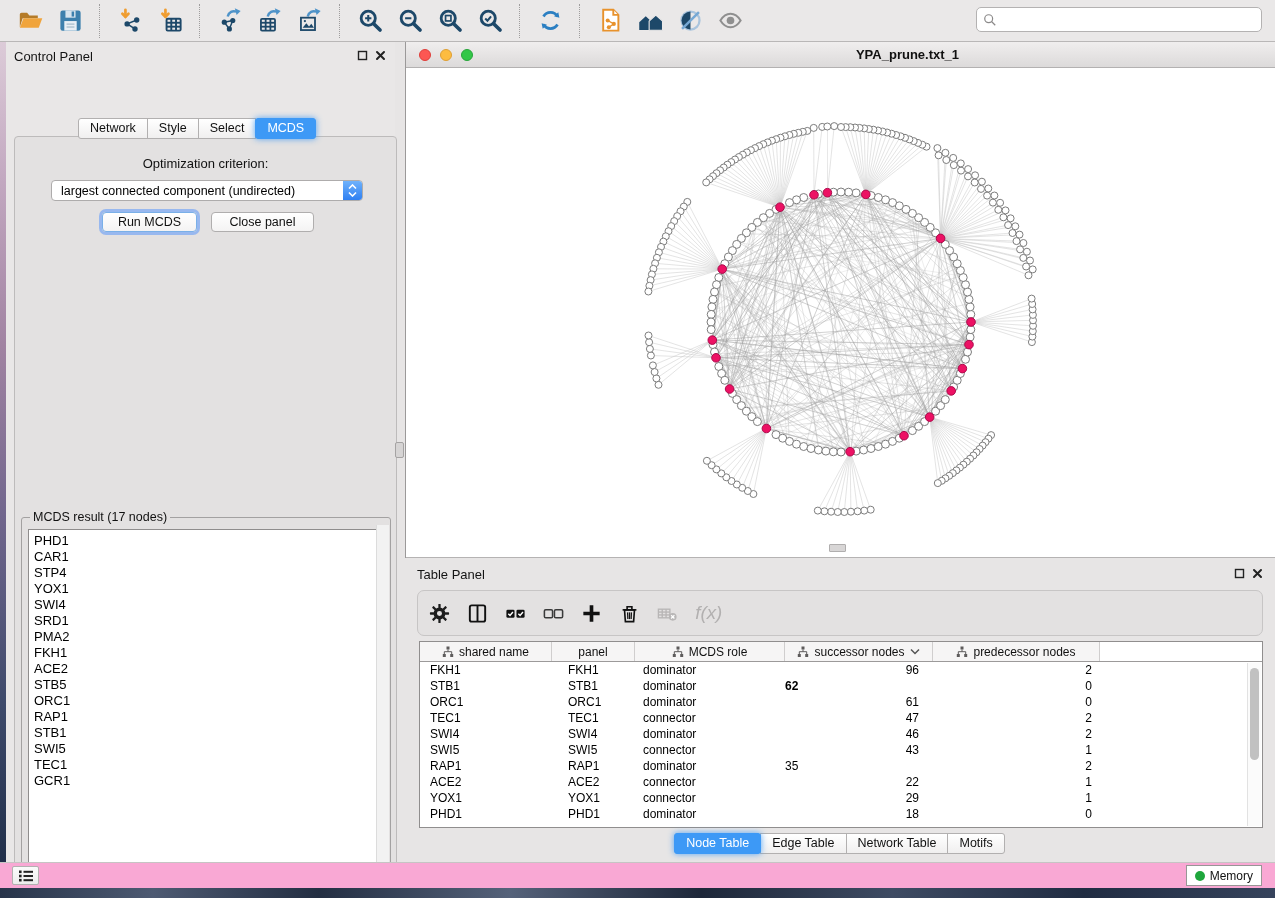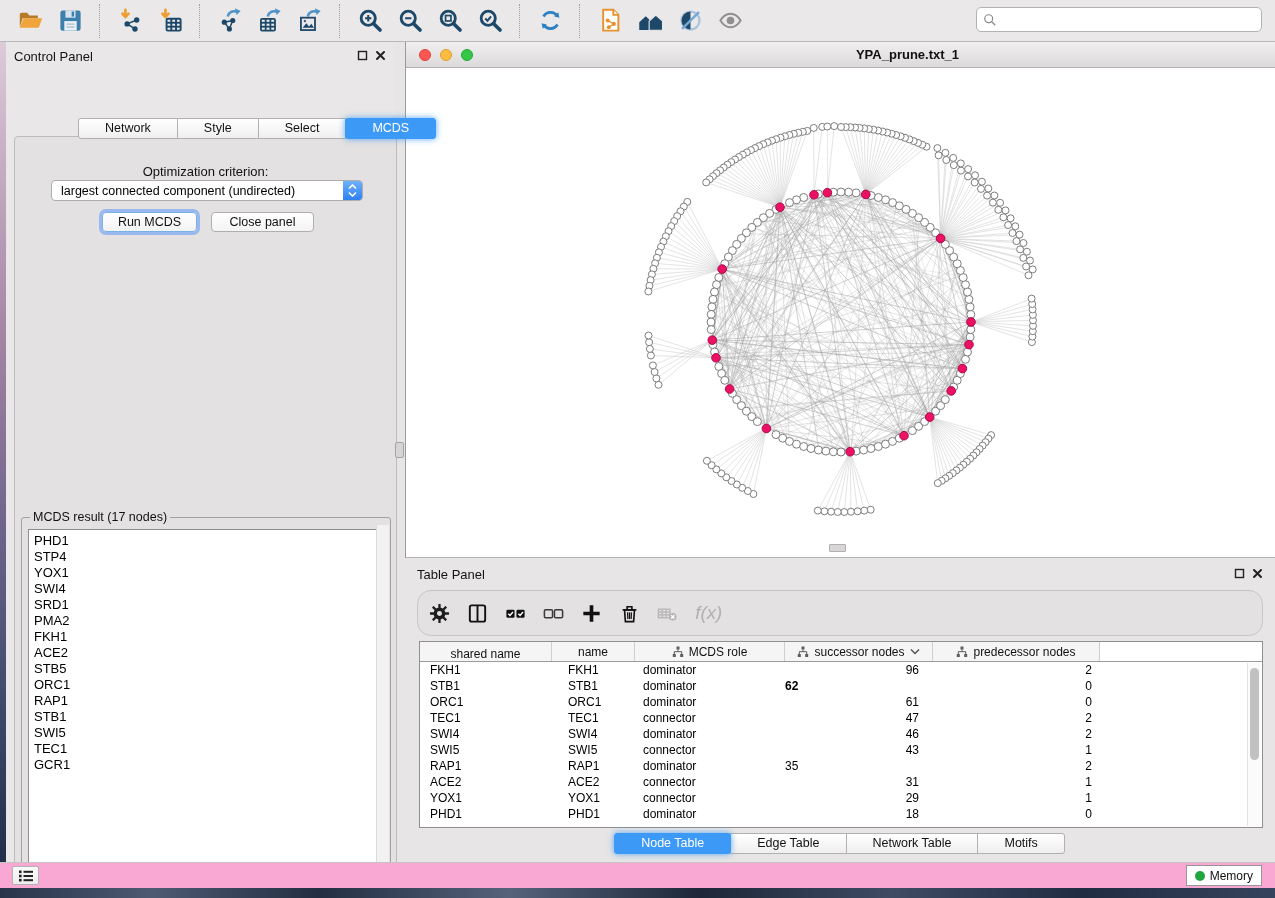--- a/index.html
+++ b/index.html
@@ -16,26 +16,26 @@
   .tb-search input{border:none;outline:none;flex:1;font-size:12px;background:transparent;margin-left:5px;}
   
   .wall-left{position:absolute;left:0;top:42px;width:6px;height:846px;background:linear-gradient(#dccbd8 0%,#c3a9c1 16%,#a183a2 36%,#71668d 56%,#3e4a6b 78%,#1c2a44 100%);}
   .wall-bottom{position:absolute;left:0;top:888px;width:1275px;height:10px;background:linear-gradient(90deg,#27344a,#4d5a72 12%,#232e42 25%,#55627a 40%,#1d2739 55%,#3e4b63 70%,#202c42 85%,#36435c 100%);}
   
   .control-panel{position:absolute;left:6px;top:42px;width:389px;height:820px;background:#e9e7e7;}
   .panel-title{position:absolute;left:8px;top:7px;font-size:13px;color:#141414;}
   .win-btns{position:absolute;right:9px;top:8px;display:flex;gap:7px;align-items:center;}
   .win-btns svg{width:11px;height:11px;}
   .cp-tabs{position:absolute;left:73px;top:76px;display:flex;z-index:3;}
-  .ui-tab{font-size:12.5px;padding:2px 26px 3px;background:linear-gradient(#ffffff,#f0efef);border:1px solid #b2b0b0;margin-left:-1px;color:#111;white-space:nowrap;}
+  .ui-tab{font-size:12.5px;padding:2px 11px 3px;background:linear-gradient(#ffffff,#f0efef);border:1px solid #b2b0b0;margin-left:-1px;color:#111;white-space:nowrap;}
   .ui-tab.first{border-radius:3px 0 0 3px;}
   .ui-tab.last{border-radius:0 3px 3px 0;}
   .ui-tab.sel{background:#3d99f6;border-color:#3d99f6;color:#fff;border-radius:3px;box-shadow:0 0 6px rgba(61,153,246,.85);z-index:4;}
   .cp-content{position:absolute;left:8px;top:94px;width:383px;height:746px;background:#e3e1e1;border:1px solid #bdbbbb;border-radius:4px;box-sizing:border-box;}
-  .opt-label{position:absolute;left:0;right:0;top:19px;text-align:center;font-size:13px;color:#111;margin-top:8px;}
+  .opt-label{position:absolute;left:0;right:0;top:19px;text-align:center;font-size:13px;color:#111;}
   .dropdown{position:absolute;left:36px;top:43px;width:312px;height:21px;background:#fff;border:1px solid #aeacac;border-radius:4px;box-sizing:border-box;display:flex;align-items:center;}
   .dropdown .dd-text{font-size:12.5px;padding-left:9px;flex:1;white-space:nowrap;overflow:hidden;}
   .dd-stepper{width:19px;height:19px;border-radius:0 3px 3px 0;background:linear-gradient(#6fb2fb,#2f80f2);display:flex;flex-direction:column;align-items:center;justify-content:center;gap:1px;}
   .dd-stepper svg{width:9px;height:6px;display:block;}
   .btn-row{position:absolute;left:0;top:75px;width:100%;height:22px;}
   .mac-btn{position:absolute;height:20px;background:linear-gradient(#ffffff,#f4f3f3);border:1px solid #b0aeae;border-radius:4px;font-size:12.5px;color:#111;padding:0;}
   .mac-btn.focused{border-color:#7ab0e8;box-shadow:0 0 0 3px rgba(77,144,254,.5);}
   .result-box{position:absolute;left:6px;top:373px;width:370px;height:372px;margin:0;padding:0;border:1px solid #a3a1a1;border-radius:3px;box-sizing:border-box;}
   .result-box legend{font-size:12.5px;margin-left:8px;padding:0 3px;color:#111;}
   .result-list{position:absolute;left:6px;right:6px;top:5px;bottom:6px;background:#fff;border:1px solid #8f8d8d;overflow:hidden;font-size:13px;line-height:16px;padding:3px 0 0 5px;color:#000;}
@@ -48,21 +48,21 @@
   .net-titlebar{position:relative;height:26px;background:linear-gradient(#f0eeee,#dcdada);border-bottom:1px solid #b3b1b1;box-sizing:border-box;}
   .tl{position:absolute;top:7px;width:12px;height:12px;border-radius:50%;box-sizing:border-box;}
   .tl.red{left:13px;background:#fc5753;border:1px solid #df3e3a;}
   .tl.yellow{left:34px;background:#fdbc40;border:1px solid #de9f34;}
   .tl.green{left:55px;background:#33c748;border:1px solid #27a53a;}
   .net-title{position:absolute;left:0;right:0;top:5px;text-align:center;font-size:13px;font-weight:600;color:#111;padding-left:134px;}
   .net-canvas{position:absolute;left:0;top:26px;width:869px;height:490px;background:#fff;border-bottom:1px solid #b5b3b3;box-sizing:border-box;}
   .h-grip{position:absolute;left:423px;top:476px;width:17px;height:8px;background:#d8d6d6;border:1px solid #b0aeae;border-radius:1px;box-sizing:border-box;}
   
   .table-panel{position:absolute;left:405px;top:558px;width:870px;height:304px;background:#e7e5e5;}
-  .tp-toolbar{position:absolute;left:12px;top:32px;width:846px;height:46px;background:#e3e1e1;border:1px solid #c7c5c5;border-radius:14px;box-sizing:border-box;display:flex;align-items:center;padding-left:10px;gap:15px;}
+  .tp-toolbar{position:absolute;left:12px;top:32px;width:846px;height:46px;background:#e3e1e1;border:1px solid #c7c5c5;border-radius:7px;box-sizing:border-box;display:flex;align-items:center;padding-left:10px;gap:15px;}
   .tp-tool-btn{background:none;border:none;padding:0;display:flex;align-items:center;}
   .tp-tool-btn svg{height:23px;}
   .tp-table{position:absolute;left:14px;top:83px;width:844px;height:187px;background:#fff;border:1px solid #908e8e;box-sizing:border-box;}
   .tp-header{display:flex;height:20px;border-bottom:1px solid #9c9a9a;background:#f6f5f5;box-sizing:border-box;}
   .th{display:flex;align-items:center;justify-content:center;gap:5px;border-right:1px solid #d0cece;font-size:12px;color:#111;box-sizing:border-box;height:100%;}
   .th.filler{flex:1;border-right:none;background:#fff;}
   .tr{display:flex;height:16px;align-items:center;font-size:12px;color:#000;}
   .td{box-sizing:border-box;white-space:nowrap;overflow:hidden;}
   .tp-scroll{position:absolute;right:1px;top:21px;bottom:1px;width:13px;background:#fbfbfb;border-left:1px solid #e2e2e2;}
   .tp-thumb{position:absolute;left:2px;top:5px;width:9px;height:92px;background:#c1c1c1;border-radius:4.5px;}
@@ -290,20 +290,21 @@
         </span>
       </div>
       <div class="btn-row">
         <button class="mac-btn focused" style="left:87px;width:95px;">Run MCDS</button>
         <button class="mac-btn" style="left:196px;width:103px;">Close panel</button>
       </div>
       <fieldset class="result-box">
         <legend>MCDS result (17 nodes)</legend>
         <div class="result-list" id="mcdsList">
             <div>PHD1</div>
+            <div>CAR1</div>
             <div>STP4</div>
             <div>YOX1</div>
             <div>SWI4</div>
             <div>SRD1</div>
             <div>PMA2</div>
             <div>FKH1</div>
             <div>ACE2</div>
             <div>STB5</div>
             <div>ORC1</div>
             <div>RAP1</div>
@@ -1159,33 +1160,33 @@
           </svg>
         </button>
         <button class="tp-tool-btn">
           <svg viewBox="0 0 24 24" style="width:30px;height:30px">
             <text x="1" y="17" font-family="DejaVu Serif, serif" font-style="italic" font-size="15" fill="#b2b0b0">f(x)</text>
           </svg>
         </button>
       </div>
     <div class="tp-table">
       <div class="tp-header" id="tpHeader">
-          <div class="th" style="width: 132px; flex-direction: column;">
+          <div class="th" style="width: 132px;">
             <svg viewBox="0 0 12 12" style="width:12px;height:12px">
               <g fill="#5e5c5c">
                 <rect x="4.5" y="0.5" width="3" height="3"></rect>
                 <rect x="0.8" y="8" width="3" height="3"></rect>
                 <rect x="8.2" y="8" width="3" height="3"></rect>
               </g>
               <path d="M6 3.5v2.2M2.3 8V5.7h7.4V8" fill="none" stroke="#5e5c5c" stroke-width="1"></path>
             </svg>
             <span>shared name</span>
           </div>
           <div class="th" style="width: 83px;">
-            <span>name</span>
+            <span>panel</span>
           </div>
           <div class="th" style="width: 150px;">
             <svg viewBox="0 0 12 12" style="width:12px;height:12px">
               <g fill="#5e5c5c">
                 <rect x="4.5" y="0.5" width="3" height="3"></rect>
                 <rect x="0.8" y="8" width="3" height="3"></rect>
                 <rect x="8.2" y="8" width="3" height="3"></rect>
               </g>
               <path d="M6 3.5v2.2M2.3 8V5.7h7.4V8" fill="none" stroke="#5e5c5c" stroke-width="1"></path>
             </svg>
@@ -1265,21 +1266,21 @@
             <div class="td" style="width: 132px; text-align: left; padding-left: 10px;">RAP1</div>
             <div class="td" style="width: 83px; text-align: left; padding-left: 16px;">RAP1</div>
             <div class="td" style="width: 150px; text-align: left; padding-left: 8px;">dominator</div>
             <div class="td" style="width: 148px; padding-right: 14px;">35</div>
             <div class="td" style="width: 167px; text-align: right; padding-right: 8px;">2</div>
           </div>
           <div class="tr">
             <div class="td" style="width: 132px; text-align: left; padding-left: 10px;">ACE2</div>
             <div class="td" style="width: 83px; text-align: left; padding-left: 16px;">ACE2</div>
             <div class="td" style="width: 150px; text-align: left; padding-left: 8px;">connector</div>
-            <div class="td" style="width: 148px; text-align: right; padding-right: 14px;">31</div>
+            <div class="td" style="width: 148px; text-align: right; padding-right: 14px;">22</div>
             <div class="td" style="width: 167px; text-align: right; padding-right: 8px;">1</div>
           </div>
           <div class="tr">
             <div class="td" style="width: 132px; text-align: left; padding-left: 10px;">YOX1</div>
             <div class="td" style="width: 83px; text-align: left; padding-left: 16px;">YOX1</div>
             <div class="td" style="width: 150px; text-align: left; padding-left: 8px;">connector</div>
             <div class="td" style="width: 148px; text-align: right; padding-right: 14px;">29</div>
             <div class="td" style="width: 167px; text-align: right; padding-right: 8px;">1</div>
           </div>
           <div class="tr">

